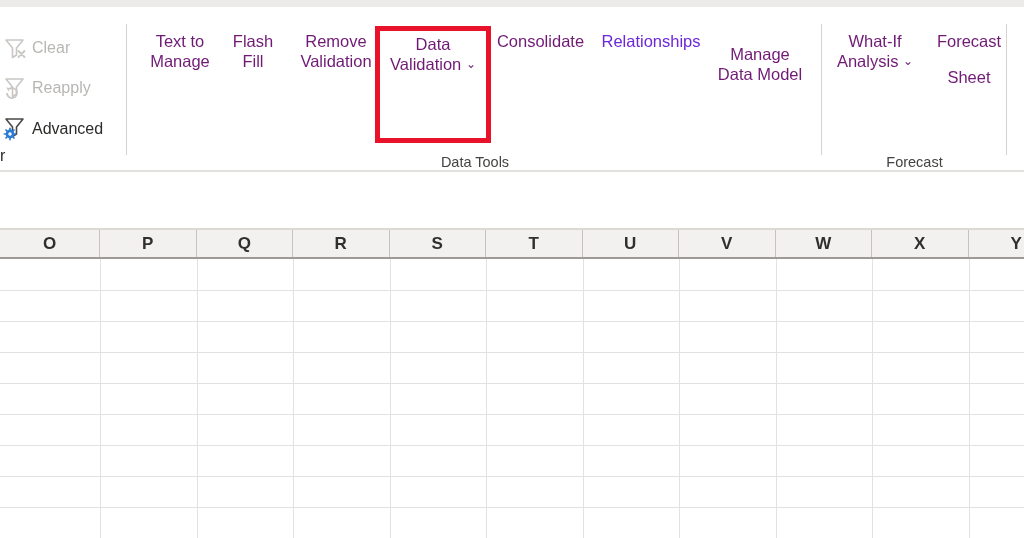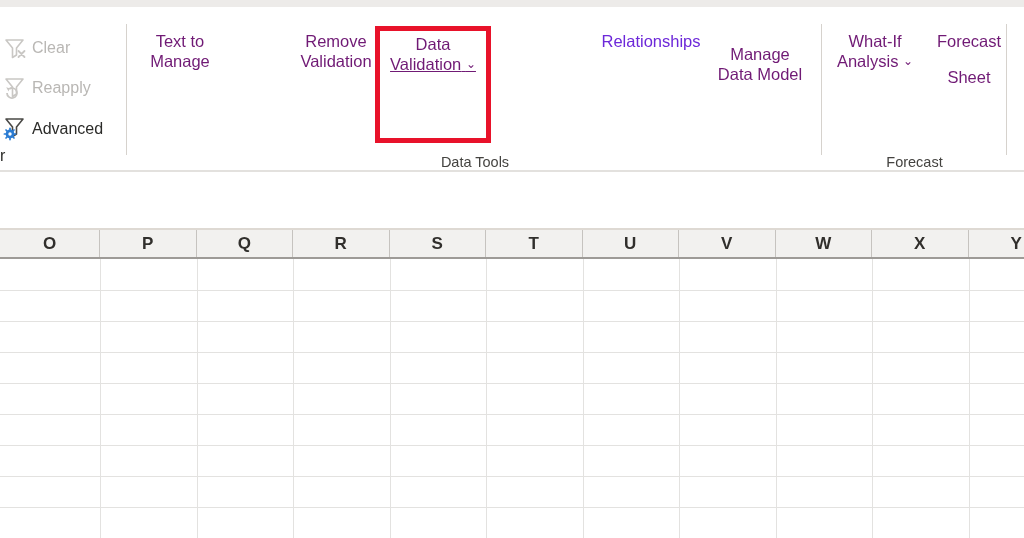--- a/index.html
+++ b/index.html
@@ -220,20 +220,39 @@
               <path d="M33 31 H39"></path>
           </g>
           <path d="M13 25 a7 7 0 0 0 1 9 h10" fill="none" stroke="#2b7cd3" stroke-width="2.6" stroke-linecap="round"></path>
           <path d="M21.5 30.5 L26.5 34 L21.5 37.5 Z" fill="#2b7cd3"></path>
         </svg>
       </span>
       <div class="blabel">Text to</div>
       <div class="blabel" style="margin-top:0;">Manage</div>
     </div>
 
+    <div class="bigbtn" style="left:205px; top:19px; width:96px;">
+      <span class="bicon">
+        <svg class="ico" viewBox="0 0 46 46">
+          <rect x="14" y="10" width="26" height="24" fill="#ffffff" stroke="#4a4946" stroke-width="1.6"></rect>
+          <g stroke="#2b7cd3" stroke-width="1.5">
+            <path d="M14 18 H40"></path>
+              <path d="M14 26 H40"></path>
+            <path d="M22.5 10 V34"></path>
+              <path d="M31 10 V34"></path>
+          </g>
+          <rect x="14" y="10" width="8.5" height="8" fill="#bcd9f2"></rect>
+          <rect x="22.5" y="10" width="8.5" height="8" fill="#d7e9f8"></rect>
+          <rect x="14" y="18" width="8.5" height="8" fill="#d7e9f8"></rect>
+          <path d="M12 4 L21 4 L15.5 14 L21 14 L9 30 L13 17 L8 17 Z" fill="#f5a623" stroke="#e08c10" stroke-width="1"></path>
+        </svg>
+      </span>
+      <div class="blabel">Flash</div>
+      <div class="blabel" style="margin-top:0;">Fill</div>
+    </div>
 
     <div class="bigbtn" style="left:286px; top:19px; width:100px;">
       <span class="bicon">
         <svg class="ico" viewBox="0 0 46 46">
           <rect x="11" y="8" width="24" height="11" fill="#7fb4e3" stroke="#2b7cd3" stroke-width="1.6"></rect>
           <rect x="11" y="19" width="24" height="9" fill="#ffffff" stroke="#4a4946" stroke-width="1.6"></rect>
           <rect x="11" y="28" width="19" height="10" fill="#7fb4e3" stroke="#2b7cd3" stroke-width="1.6"></rect>
           <g stroke="#e04b4b" stroke-width="3.6" stroke-linecap="round">
             <path d="M28 27 L41 40"></path>
               <path d="M41 27 L28 40"></path>
@@ -248,26 +267,40 @@
       <span class="bicon">
         <svg class="ico" viewBox="0 0 46 46">
           <rect x="7" y="9" width="21" height="10" fill="#ffffff" stroke="#4a4946" stroke-width="1.9"></rect>
           <rect x="7" y="24" width="21" height="10" fill="#ffffff" stroke="#4a4946" stroke-width="1.9"></rect>
           <path d="M24 14 L29.5 20 L40 6" fill="none" stroke="#3faf6b" stroke-width="2.8" stroke-linecap="round" stroke-linejoin="round"></path>
           <circle cx="33" cy="29" r="8" fill="#f5cfcf" stroke="#e04b4b" stroke-width="2.4"></circle>
           <path d="M27.5 23.5 L38.5 34.5" stroke="#e04b4b" stroke-width="2.4" stroke-linecap="round"></path>
         </svg>
       </span>
       <div class="blabel">Data</div>
-      <div class="blabel" style="margin-top:0;text-decoration:underline;">
+      <div class="blabel" style="margin-top:0;">
         <span>Validation</span>
         <span class="chev">⌄</span>
       </div>
     </div>
 
+    <div class="bigbtn" style="left:487px; top:19px; width:107px;">
+      <span class="bicon">
+        <svg class="ico" viewBox="0 0 46 46">
+          <rect x="8" y="8" width="14" height="9" fill="#ffffff" stroke="#4a4946" stroke-width="1.8"></rect>
+          <rect x="8" y="17" width="14" height="9" fill="#ffffff" stroke="#4a4946" stroke-width="1.8"></rect>
+          <rect x="8" y="26" width="14" height="9" fill="#ffffff" stroke="#4a4946" stroke-width="1.8"></rect>
+          <path d="M12 21.5 H28" stroke="#2b7cd3" stroke-width="2.2" stroke-dasharray="3 2.4"></path>
+          <path d="M26 17 L33 21.5 L26 26 Z" fill="#2b7cd3"></path>
+          <rect x="32" y="17" width="10" height="9" fill="#ffffff" stroke="#2b7cd3" stroke-width="1.8"></rect>
+          <path d="M34.5 21.5 H39.5" stroke="#c08a3e" stroke-width="2.2" stroke-linecap="round"></path>
+        </svg>
+      </span>
+      <div class="blabel">Consolidate</div>
+    </div>
 
     <div class="bigbtn disabled" style="left:592px; top:19px; width:118px;">
       <span class="bicon">
         <svg class="ico" viewBox="0 0 46 46">
           <rect x="6" y="16" width="14" height="13" fill="#ffffff" stroke="#bab8b5" stroke-width="1.7"></rect>
           <g stroke="#bab8b5" stroke-width="1.6" stroke-linecap="round">
             <path d="M9 21 H17"></path>
               <path d="M9 25 H17"></path>
           </g>
           <rect x="27" y="5" width="14" height="13" fill="#ffffff" stroke="#bab8b5" stroke-width="1.7"></rect>

